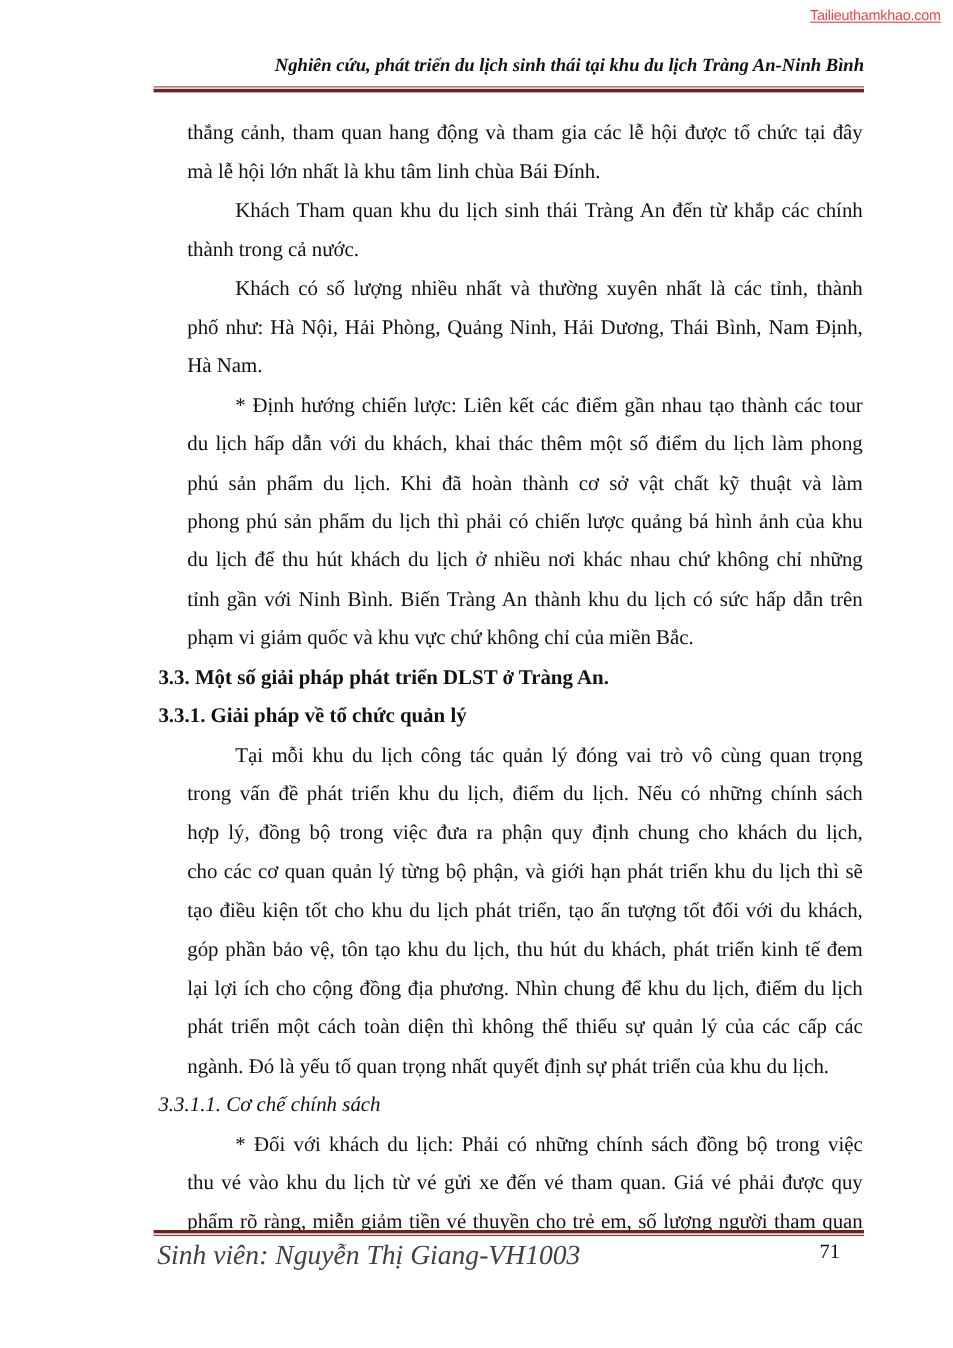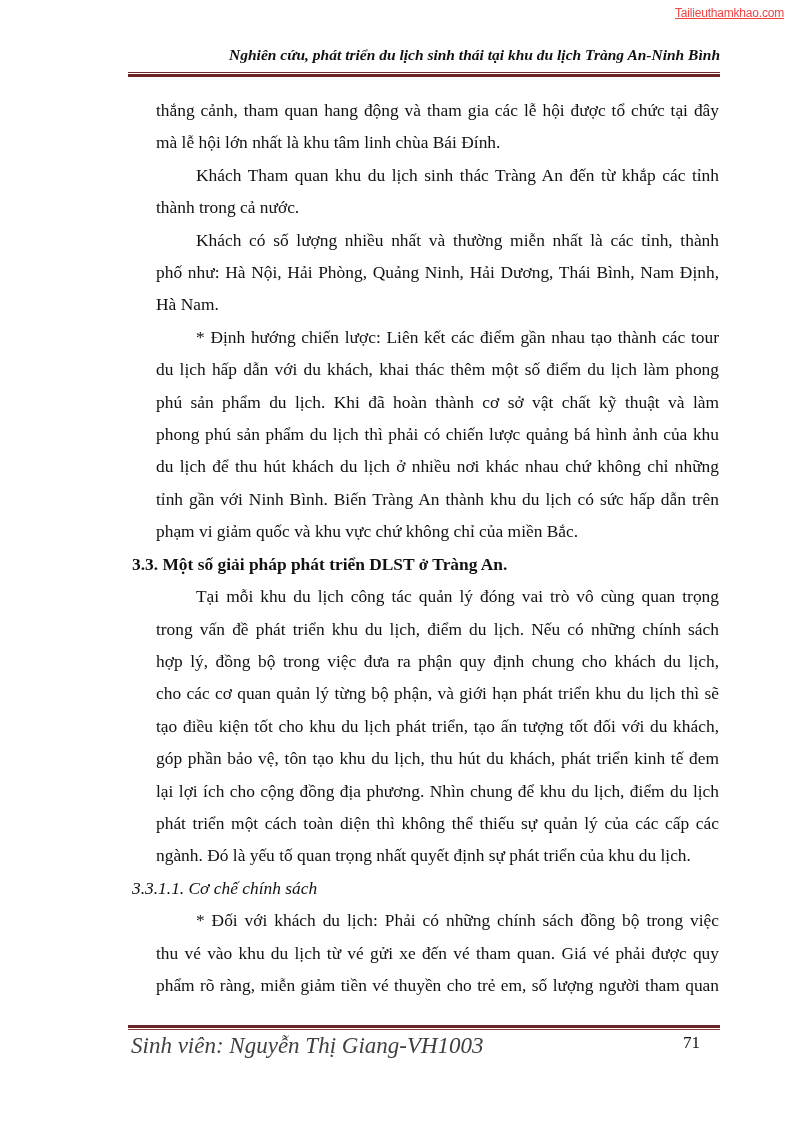--- a/index.html
+++ b/index.html
@@ -32,38 +32,39 @@
     <div class="gap"></div>
     <div class="thick"></div>
 </div>
 
 <div class="content">
   <div>
     <span class="line">thắng cảnh, tham quan hang động và tham gia các lễ hội được tổ chức tại đây</span>
     <span class="line last">mà lễ hội lớn nhất là khu tâm linh chùa Bái Đính.</span>
   </div>
   <div>
-    <span class="line" style="padding-left:40px">Khách Tham quan khu du lịch sinh thác Tràng An đến từ khắp các tỉnh</span>
+    <span class="line" style="padding-left:40px">Khách Tham quan khu du lịch sinh thái Tràng An đến từ khắp các chính</span>
     <span class="line last">thành trong cả nước.</span>
   </div>
   <div>
-    <span class="line" style="padding-left:40px">Khách  có số lượng nhiều nhất và thường miễn  nhất là các tỉnh, thành</span>
+    <span class="line" style="padding-left:40px">Khách  có số lượng nhiều nhất và thường xuyên  nhất là các tỉnh, thành</span>
     <span class="line">phố như: Hà Nội, Hải Phòng, Quảng Ninh, Hải Dương, Thái Bình, Nam Định,</span>
     <span class="line last">Hà Nam.</span>
   </div>
   <div>
     <span class="line" style="padding-left:40px">* Định hướng chiến lược: Liên  kết các điểm gần nhau tạo thành các tour</span>
     <span class="line">du lịch hấp dẫn với du khách, khai thác thêm một số điểm du lịch làm phong</span>
     <span class="line">phú sản  phẩm du lịch. Khi đã hoàn thành cơ sở vật chất kỹ thuật và làm</span>
     <span class="line">phong phú sản phẩm du lịch thì phải có chiến lược quảng bá hình ảnh của khu</span>
     <span class="line">du lịch để thu hút khách du lịch ở nhiều nơi khác nhau chứ không chỉ những</span>
     <span class="line">tỉnh gần với Ninh Bình. Biến Tràng An thành khu du lịch có sức hấp dẫn trên</span>
     <span class="line last">phạm vi giảm quốc và khu vực chứ không chỉ của miền Bắc.</span>
   </div>
   <div class="h-bold">3.3. Một số giải pháp phát triển DLST ở Tràng An.</div>
+  <div class="h-bold">3.3.1. Giải pháp về tổ chức quản lý</div>
   <div>
     <span class="line" style="padding-left:40px">Tại mỗi khu du lịch công tác quản lý đóng vai trò vô cùng quan trọng</span>
     <span class="line">trong vấn đề phát triển khu du lịch, điểm du lịch. Nếu có những chính sách</span>
     <span class="line">hợp lý, đồng bộ trong việc đưa ra phận quy định chung cho khách du lịch,</span>
     <span class="line">cho các cơ quan quản lý từng bộ phận, và giới hạn phát triển khu du lịch thì sẽ</span>
     <span class="line">tạo điều kiện tốt cho khu du lịch phát triển, tạo ấn tượng tốt đối với du khách,</span>
     <span class="line">góp phần bảo vệ, tôn tạo khu du lịch, thu hút du khách, phát triển kinh tế đem</span>
     <span class="line">lại lợi ích cho cộng đồng địa phương. Nhìn chung để khu du lịch, điểm du lịch</span>
     <span class="line">phát triển một cách toàn diện thì không thể thiếu sự quản lý của các cấp các</span>
     <span class="line last">ngành. Đó là yếu tố quan trọng nhất quyết định sự phát triển của khu du lịch.</span>

